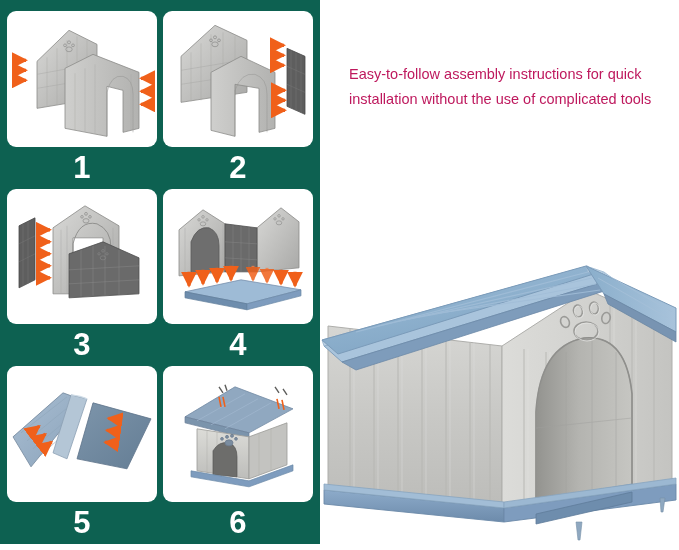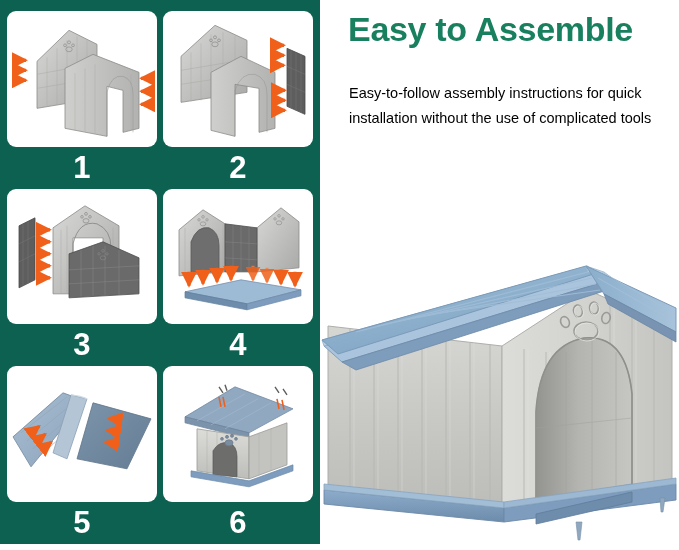--- a/index.html
+++ b/index.html
@@ -75,22 +75,21 @@
     line-height: 1.1;
     white-space: nowrap;
   }
   #subcopy {
     position: absolute;
     left: 29px;
     top: 62px;
     width: 312px;
     font-size: 14.5px;
     line-height: 1.72;
-    color: #000000;
-    margin-top: 19px;
+    color: #be185d;
   }
   #hero-wrap {
     position: absolute;
     left: 0px;
     top: 228px;
     width: 359px;
     height: 322px;
   }
   #hero-svg { display: block; width: 100%; height: 100%; }
 </style>
@@ -443,21 +442,20 @@
         </g>
       </svg>
     </div>
     <div class="step-number">6</div>
   </div>
 
 </div>
 
 <div id="content-panel">
 
-  <div id="headline">Easy to Assemble</div>
 
   <div id="subcopy">Easy-to-follow assembly instructions for quick installation without the use of complicated tools</div>
 
   <div id="hero-wrap">
     <svg id="hero-svg" viewBox="0 0 359 322">
       <defs>
         <linearGradient id="roofTop" x1="0" y1="0" x2="0.6" y2="1">
           <stop offset="0" stop-color="#9cbad6"></stop>
           <stop offset="0.55" stop-color="#8db0cd"></stop>
           <stop offset="1" stop-color="#7fa3c2"></stop>

